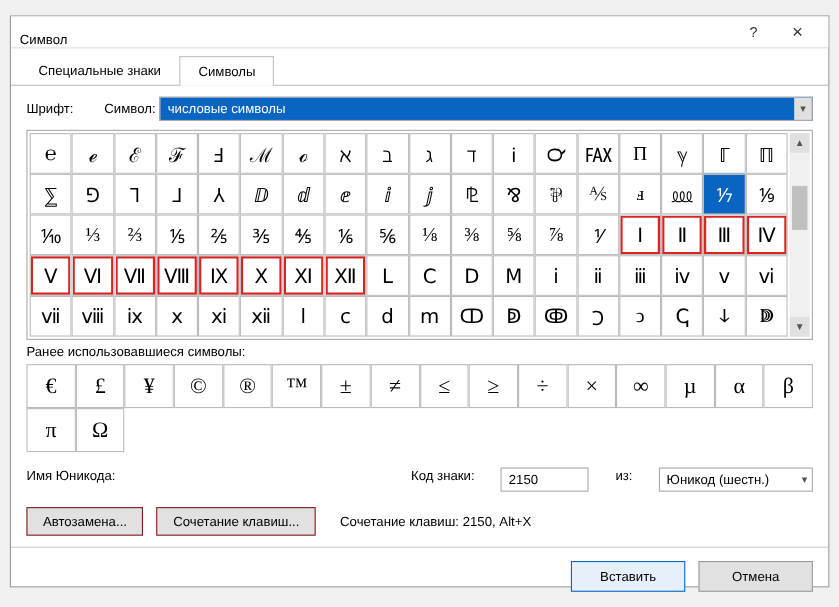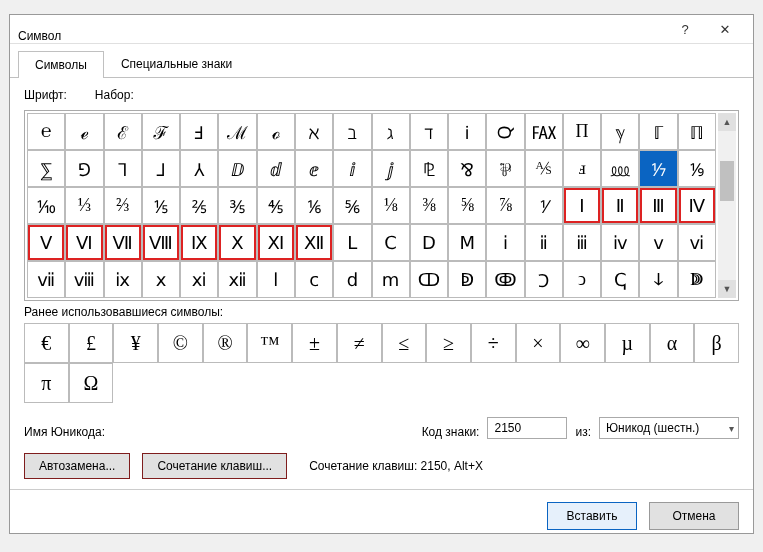--- a/index.html
+++ b/index.html
@@ -25,49 +25,52 @@
 .cell { border: 1px solid #bbb; height: 37px; display: flex; align-items: center; justify-content: center; font-size: 18px; cursor: pointer; background: #fff; font-family: "Times New Roman", "Cambria", serif; }
 .cell.sel { background: #0a64c2; color: #fff; }
 .cell.redbox { box-shadow: inset 0 0 0 2px #d22; }
 .scroll { position: absolute; right: 2px; top: 2px; bottom: 2px; width: 18px; background: #f0f0f0; display:flex; flex-direction:column; }
 .scroll-btn { height: 18px; background:#e0e0e0; display:flex; align-items:center; justify-content:center; font-size:9px; color:#555; }
 .scroll-track { flex:1; background:#f0f0f0; position:relative;}
 .scroll-thumb { position:absolute; top: 30px; left:2px; right:2px; height:40px; background:#c0c0c0; }
 .sub-lbl { font-size: 12px; margin: 4px 0 4px 0; }
 .recent-grid { display: grid; grid-template-columns: repeat(16, 1fr); border: 0; }
 .recent-grid .cell { height: 40px; font-size:20px; }
-.code-row { display:flex; align-items:flex-end; gap:8px; margin-top:14px; }
+.code-row { display:flex; align-items:flex-start; gap:24px; margin-top:14px; }
 .code-row .spacer { flex:1; }
 .input { height:22px; border:1px solid #aaa; font-size:12px; padding:0 6px; width:80px; }
 .from-sel { width: 140px; }
 .btn-row { display:flex; align-items:center; gap:12px; margin-top:14px; }
 .btn { height: 26px; padding: 0 14px; font-size: 12px; background: #e1e1e1; border: 1px solid #7f1d1d; cursor:pointer; display:flex; align-items:center; }
 .shortcut-txt { font-size:12px; margin-left: 10px; }
 .footer { border-top: 1px solid #ccc; padding: 12px 14px; display:flex; justify-content:flex-end; gap:12px; }
-.fbtn { width: 90px; height: 28px; font-size:12px; background:#e1e1e1; border:1px solid #999; cursor:pointer; display:flex; align-items:center; justify-content:center; }
+.fbtn { width: 104px; height: 28px; font-size:12px; background:#e1e1e1; border:1px solid #999; cursor:pointer; display:flex; align-items:center; justify-content:center; }
 .fbtn.primary { border:1.5px solid #0a64c2; background:#e6f0fb; }
 </style>
 </head>
 <body>
 
 <div class="dialog">
   <div class="titlebar">
     <div class="title">Символ</div>
     <div class="tbtn">?</div>
     <div class="tbtn">✕</div>
   </div>
   <div class="tabs">
+    <div class="tab">Специальные знаки</div>
     <div class="tab active">Символы</div>
-    <div class="tab">Специальные знаки</div>
   </div>
   <div class="body">
     <div class="row">
       <span class="lbl">Шрифт:</span>
       <div style="width:20px"></div>
-      <span class="lbl">Набор:</span>
+      <span class="lbl">Символ:</span>
+      <div class="select set-sel highlight">
+          <span>числовые символы</span>
+        </div>
     </div>
 
     <div class="grid-wrap">
       <div class="grid" id="main-grid">
           <div class="cell">℮</div>
           <div class="cell">ℯ</div>
           <div class="cell">ℰ</div>
           <div class="cell">ℱ</div>
           <div class="cell">Ⅎ</div>
           <div class="cell">ℳ</div>

